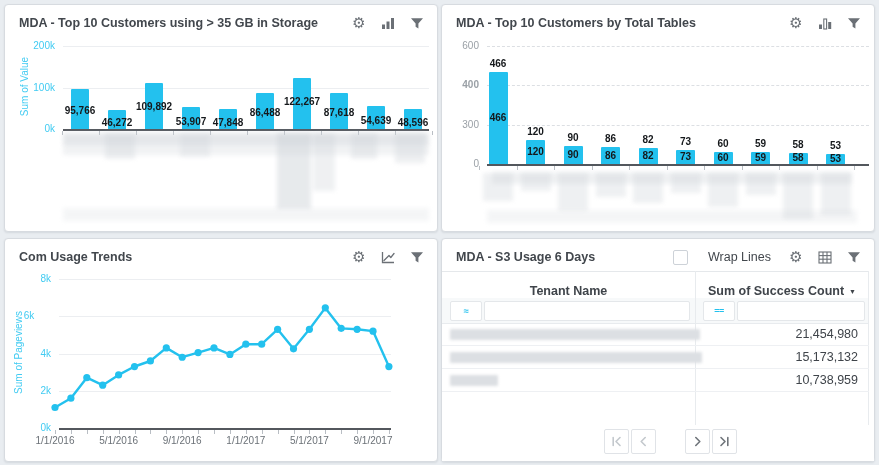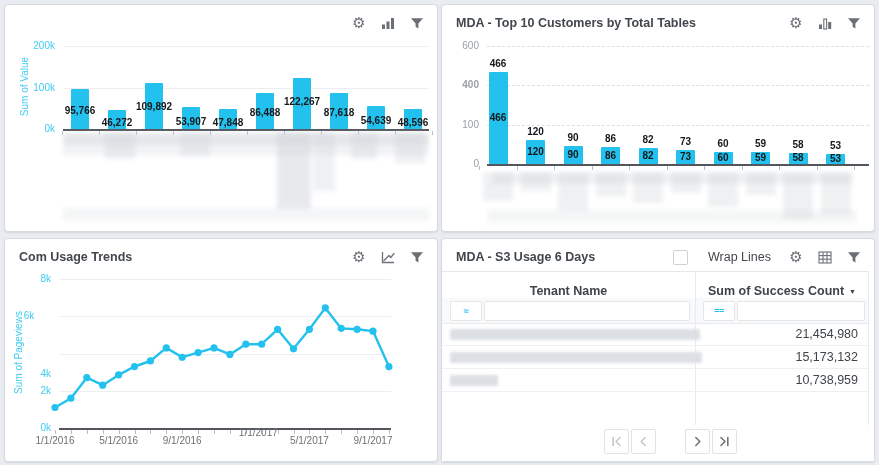--- a/index.html
+++ b/index.html
@@ -46,20 +46,21 @@
   .pgbtn.dark{color:#6f747a;}
   .pgbtn.active{border:none;color:#fff;font-size:12px;font-weight:bold;}
   .showing{position:absolute;top:9px;font-size:12.5px;color:#8d939a;white-space:nowrap;}
   .showing .strong{color:#3f444a;font-weight:bold;font-style:normal;}
   .showing .it{font-style:italic;}
 </style>
 </head>
 <body>
 
 <section class="panel" id="p1">
+  <h2 class="panel-title">MDA - Top 10 Customers using &gt; 35 GB in Storage</h2>
   <div class="icon-row">
       <span class="ticon">
         <span class="gear-glyph">⚙</span>
       </span>
       <span class="ticon">
         <svg width="14" height="14" viewBox="0 0 14 14" fill="#6b7076">
           <rect x="1" y="8.5" width="3" height="4.5"></rect>
           <rect x="5.5" y="5.5" width="3" height="7.5"></rect>
           <rect x="10" y="2" width="3" height="11"></rect>
         </svg>
@@ -136,21 +137,21 @@
       </span>
       <span class="ticon">
         <svg width="14" height="13" viewBox="0 0 14 13" fill="#6b7076">
           <path d="M1 1.2 h12 l-4.6 5.4 v5 l-2.8 -1.9 v-3.1 Z"></path>
         </svg>
       </span>
     </div>
   <div class="chart" id="chart-tables">
       <div class="ytick" style="left: -7px; top: 154px; color: rgb(154, 160, 166);">0</div>
       <div class="gridline dashed" style="left: 45px; width: 382px; top: 119.667px;"></div>
-      <div class="ytick" style="left: -7px; top: 114.667px; color: rgb(154, 160, 166);">100</div>
+      <div class="ytick" style="left: -7px; top: 114.667px; color: rgb(154, 160, 166);">300</div>
       <div class="gridline dashed" style="left: 45px; width: 382px; top: 80.3333px;"></div>
       <div class="ytick" style="left: -7px; top: 75.3333px; color: rgb(154, 160, 166); font-weight: bold;">400</div>
       <div class="gridline dashed" style="left: 45px; width: 382px; top: 41px;"></div>
       <div class="ytick" style="left: -7px; top: 36px; color: rgb(154, 160, 166);">600</div>
       <div class="bar" style="left: 46.5px; top: 67.3533px; width: 19px; height: 91.6467px; background: rgb(35, 193, 238);"></div>
       <div class="bar-label" style="left: 24px; top: 53.3533px;">466</div>
       <div class="bar-label" style="left: 24px; top: 107.177px;">466</div>
       <div class="bar" style="left: 84px; top: 135.4px; width: 19px; height: 23.6px; background: rgb(35, 193, 238);"></div>
       <div class="bar-label" style="left: 61.5px; top: 121.4px;">120</div>
       <div class="bar-label" style="left: 61.5px; top: 141.2px;">120</div>
@@ -222,21 +223,21 @@
           <path d="M1 1.2 h12 l-4.6 5.4 v5 l-2.8 -1.9 v-3.1 Z"></path>
         </svg>
       </span>
     </div>
   <div class="rot-label" style="left:-62px;top:108px;color:#41cbf2;">Sum of Pageviews</div>
   <div class="chart" id="chart-usage">
       <div class="ytick" style="left: 2px; top: 184px; color: rgb(65, 203, 242);">0k</div>
       <div class="gridline" style="left: 54px; width: 332px; top: 151.75px;"></div>
       <div class="ytick" style="left: 2px; top: 146.75px; color: rgb(65, 203, 242);">2k</div>
       <div class="gridline" style="left: 54px; width: 332px; top: 114.5px;"></div>
-      <div class="ytick" style="left: 2px; top: 109.5px; color: rgb(65, 203, 242); margin-top: 20px;">4k</div>
+      <div class="ytick" style="left: 2px; top: 109.5px; color: rgb(65, 203, 242);">4k</div>
       <div class="gridline" style="left: 54px; width: 332px; top: 77.25px;"></div>
       <div class="ytick" style="left: 2px; top: 72.25px; color: rgb(65, 203, 242); text-align: center;">6k</div>
       <div class="gridline" style="left: 54px; width: 332px; top: 40px;"></div>
       <div class="ytick" style="left: 2px; top: 35px; color: rgb(65, 203, 242);">8k</div>
       <svg width="432" height="222" viewBox="0 0 432 222" style="position: absolute; left: 0px; top: 0px;">
         <polyline points="50.0,168.5 65.9,159.2 81.8,138.7 97.7,146.2 113.6,135.9 129.5,127.5 145.4,122.0 161.3,108.9 177.2,118.2 193.1,113.6 209.0,108.9 224.9,115.4 240.8,105.2 256.7,105.2 272.6,90.3 288.5,109.8 304.4,90.3 320.3,68.9 336.2,89.4 352.1,90.3 368.0,92.1 383.9,127.5" fill="none" stroke="#23c1ee" stroke-width="2.4" stroke-linejoin="round"></polyline>
         <circle cx="50" cy="168.5125" r="3.6" fill="#23c1ee"></circle>
         <circle cx="65.9" cy="159.2" r="3.6" fill="#23c1ee"></circle>
         <circle cx="81.8" cy="138.7125" r="3.6" fill="#23c1ee"></circle>
         <circle cx="97.7" cy="146.1625" r="3.6" fill="#23c1ee"></circle>
@@ -278,21 +279,21 @@
       <div class="xtick" style="left: 288.5px; top: 191px; height: 4px;"></div>
       <div class="xtick" style="left: 304.4px; top: 191px; height: 4px;"></div>
       <div class="xtick" style="left: 320.3px; top: 191px; height: 4px;"></div>
       <div class="xtick" style="left: 336.2px; top: 191px; height: 4px;"></div>
       <div class="xtick" style="left: 352.1px; top: 191px; height: 4px;"></div>
       <div class="xtick" style="left: 368px; top: 191px; height: 4px;"></div>
       <div class="xtick" style="left: 383.9px; top: 191px; height: 4px;"></div>
       <div class="xdate" style="left: 18px; top: 196px;">1/1/2016</div>
       <div class="xdate" style="left: 81.6px; top: 196px;">5/1/2016</div>
       <div class="xdate" style="left: 145.2px; top: 196px;">9/1/2016</div>
-      <div class="xdate" style="left: 208.8px; top: 188px; text-align: right;">1/1/2017</div>
+      <div class="xdate" style="left: 208.8px; top: 196px;">1/1/2017</div>
       <div class="xdate" style="left: 272.4px; top: 196px;">5/1/2017</div>
       <div class="xdate" style="left: 336px; top: 196px;">9/1/2017</div>
     </div>
 </section>
 
 <section class="panel" id="p4">
   <h2 class="panel-title">MDA - S3 Usage 6 Days</h2>
   <div class="icon-row">
     <span class="wrapbox"></span>
     <span class="wrap-label">Wrap Lines</span>

